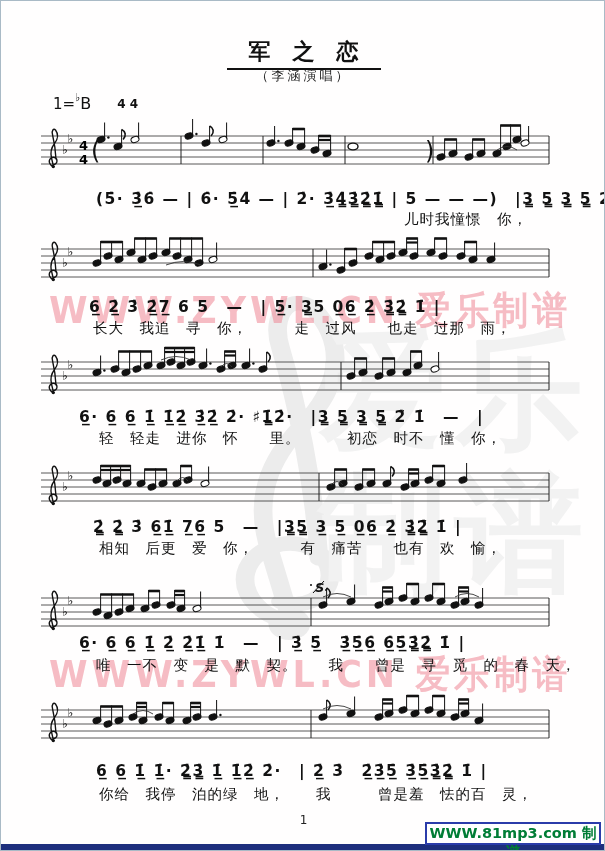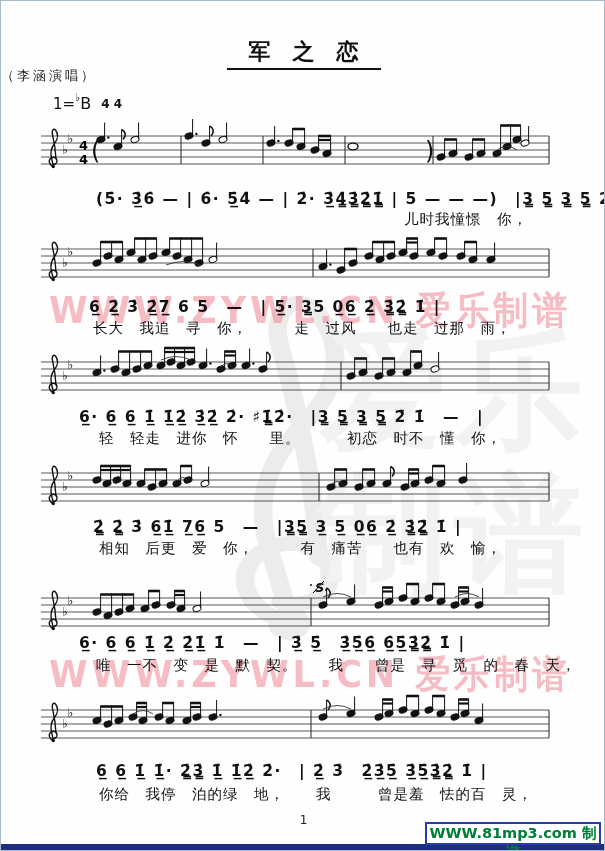--- a/index.html
+++ b/index.html
@@ -21,26 +21,26 @@
     white-space:nowrap;transform:scaleY(1.08);
   }
   .content{position:absolute;left:0;top:0;width:605px;height:801px;z-index:3;}
   .title{
     position:absolute;left:0;top:36px;width:605px;text-align:center;
   }
   .title span{
     display:inline-block;font-size:22px;font-weight:bold;letter-spacing:22px;
     padding:0 0 1px 22px;border-bottom:2px solid #111;color:#111;
   }
-  .subtitle{position:absolute;left:0;top:66px;width:605px;
+  .subtitle{position:absolute;left:0;top:66px;width:605px;text-align:center;
     font-size:13px;letter-spacing:3px;color:#222;}
   .keysig{position:absolute;left:52px;top:93px;font-size:15px;color:#111;display:flex;align-items:center;}
   .keysig .flat{font-size:11px;vertical-align:super;position:relative;top:-6px;}
   .keysig .note{font-size:16px;}
-  .frac{display:inline-block;margin-left:10px;text-align:center;font-weight:bold;font-size:12px;line-height:10px;}
+  .frac{display:inline-block;margin-left:26px;text-align:center;font-weight:bold;font-size:12px;line-height:10px;}
   .frac .bar{border-top:1.5px solid #111;width:12px;margin:1px auto;}
   .credits{position:absolute;right:58px;top:86px;text-align:left;font-size:13px;color:#222;line-height:18px;letter-spacing:2px;}
   .system{position:absolute;left:0;width:605px;}
   .staff-svg{position:absolute;left:0;top:0;overflow:visible;}
   .jianpu{
     position:absolute;left:40px;width:540px;font-size:15.5px;font-weight:bold;color:#111;
     white-space:pre;letter-spacing:1.5px;
   }
   .lyrics{
     position:absolute;left:40px;width:540px;font-size:14.5px;color:#111;

